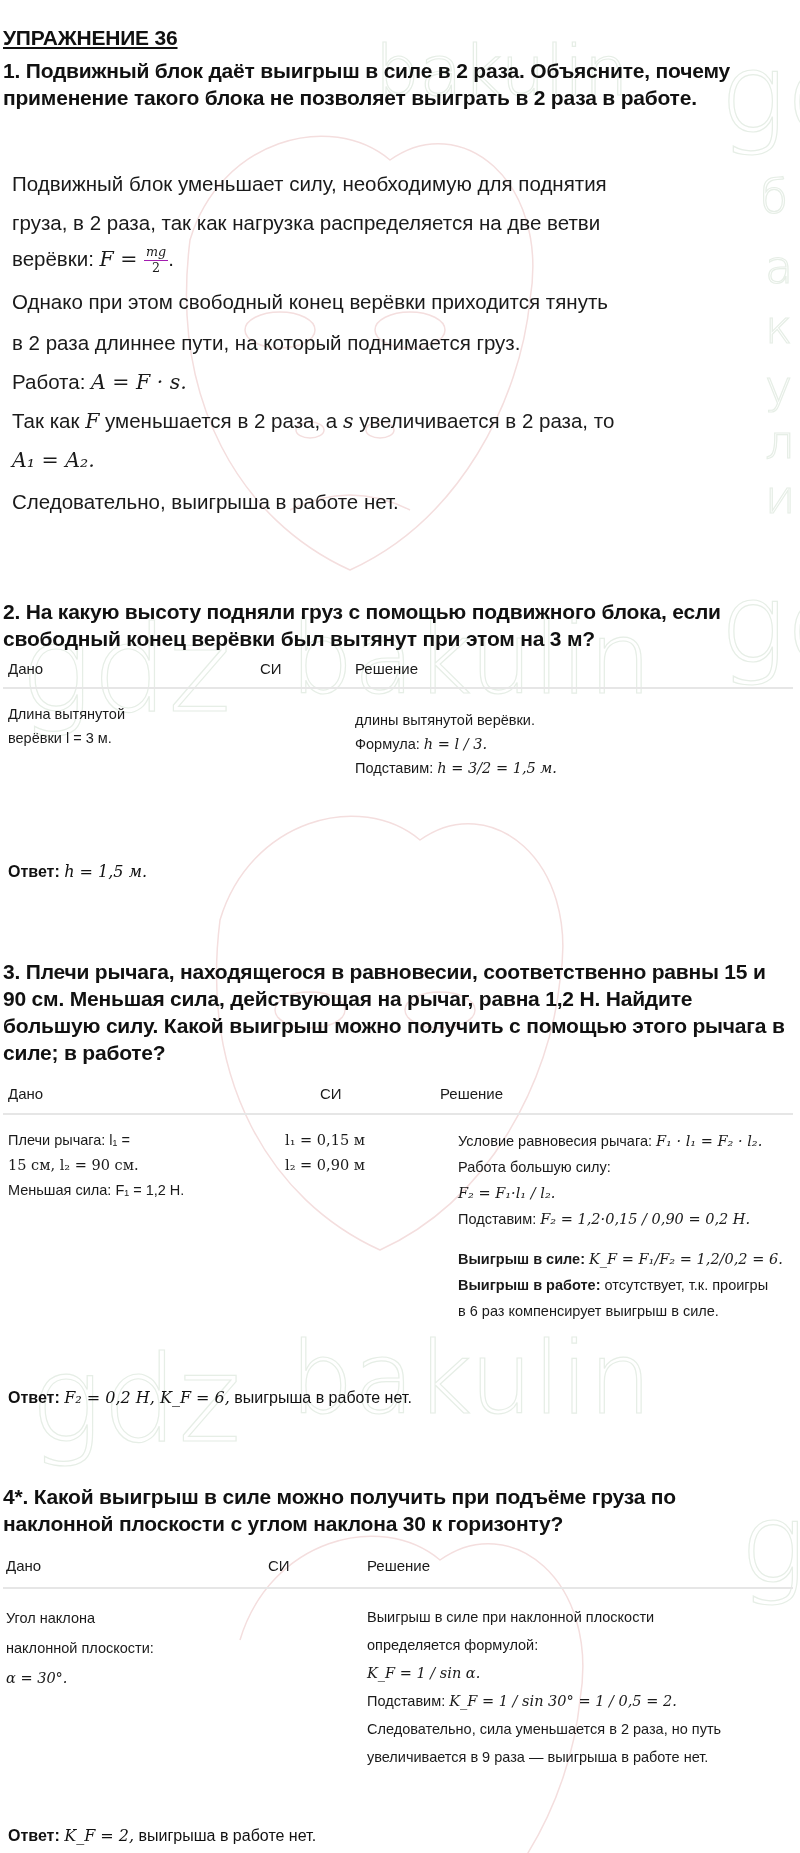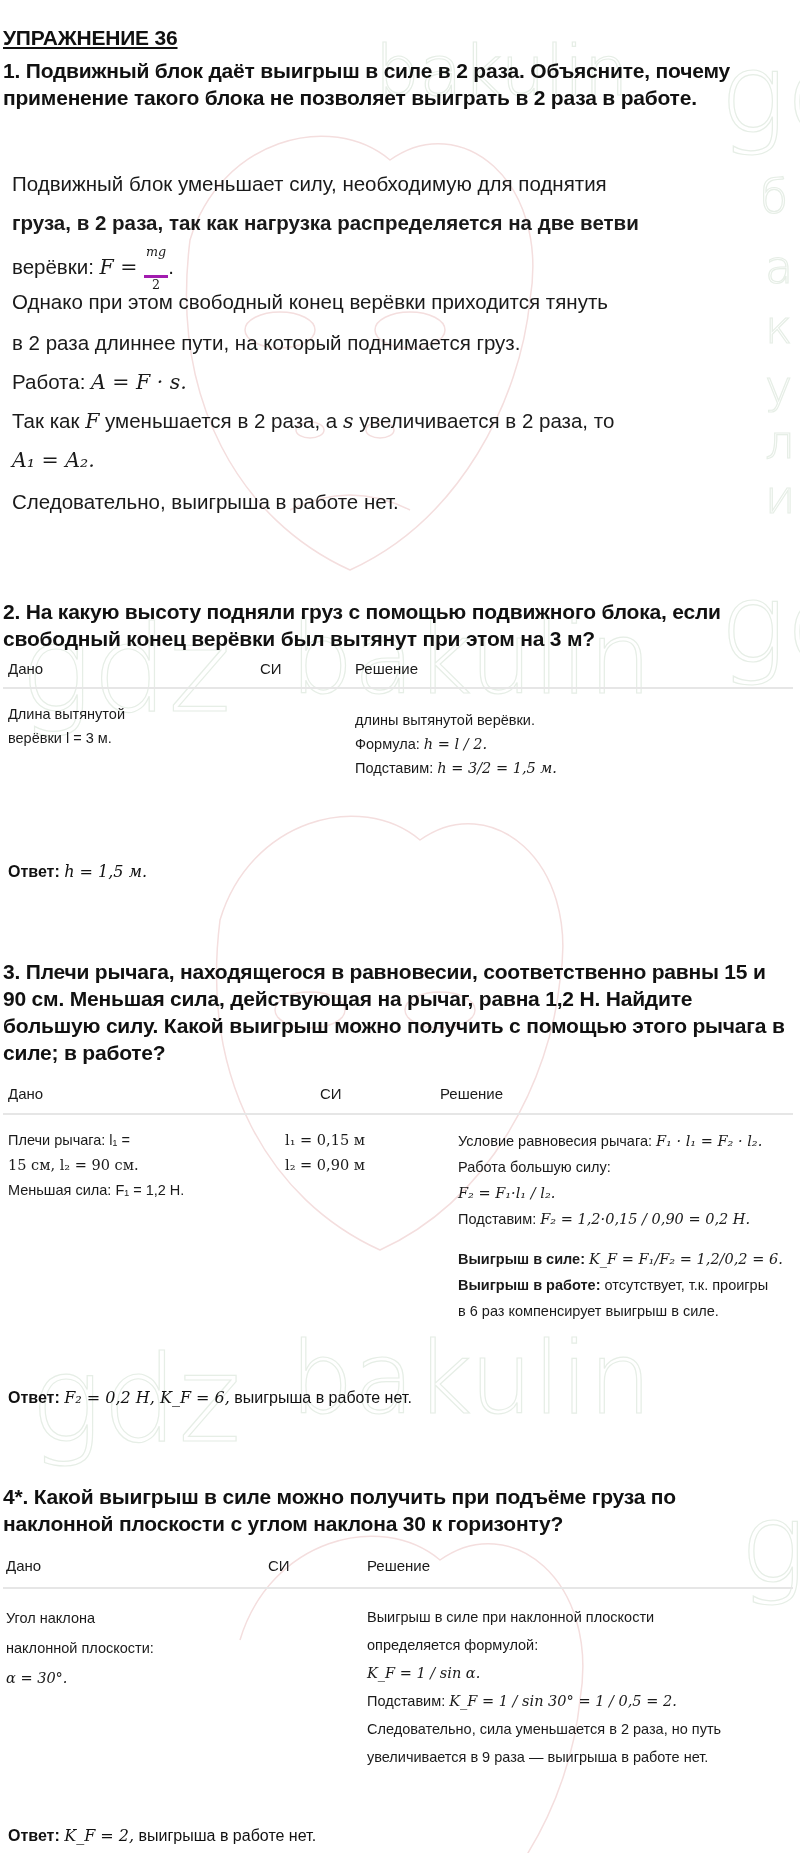--- a/index.html
+++ b/index.html
@@ -10,21 +10,21 @@
   .wm { position: absolute; pointer-events: none; font-family: "DejaVu Sans", sans-serif;
         color: transparent; -webkit-text-stroke: 1.2px #e6eee6; font-weight: 300; }
   .wm-face { position: absolute; pointer-events: none; }
   .content { position: absolute; left: 0; top: 0; width: 800px; }
   .h-title { position: absolute; left: 3px; top: 26px; font-size: 21px; font-weight: bold; letter-spacing: -0.2px; text-decoration: underline; }
   .q { position: absolute; left: 3px; font-size: 21px; font-weight: bold; line-height: 27px; width: 785px; letter-spacing: -0.2px; }
   .p1 { position: absolute; left: 12px; font-size: 20.5px; color: #1a1a1a; }
   .m { font-family: "DejaVu Serif", "Liberation Serif", serif; font-style: italic; }
   .mr { font-family: "DejaVu Serif", "Liberation Serif", serif; font-style: normal; }
   .frac { display: inline-block; vertical-align: middle; text-align: center; font-family: "DejaVu Serif", serif; line-height: 1; }
-  .frac .num { display: block; font-size: 0.62em; border-bottom: 3px solid #a21caf; padding: 0 2px 16px; font-style: italic; }
+  .frac .num { display: block; font-size: 0.62em; border-bottom: 1px solid #a21caf; padding: 0 2px 1px; font-style: italic; }
   .frac .den { display: block; font-size: 0.62em; padding-top: 1px; }
   .th { position: absolute; font-size: 15px; color: #1a1a1a; }
   .hr { position: absolute; left: 3px; width: 790px; height: 2px; background: #e6e6e6; }
   .cell { position: absolute; font-size: 14.5px; color: #1a1a1a; line-height: 24px; }
   .ans { position: absolute; left: 8px; font-size: 16px; color: #111; }
   .ans b { font-weight: bold; }
 </style>
 </head>
 <body>
 
@@ -68,21 +68,21 @@
 </div>
 
 <div class="content">
 
   <div class="h-title">УПРАЖНЕНИЕ 36</div>
 
   <div class="q" style="top:57px;">1. Подвижный блок даёт выигрыш в силе в 2 раза. Объясните, почему применение такого блока не позволяет выиграть в 2 раза в работе.</div>
 
   <div>
     <div class="p1" style="top:172px;">Подвижный блок уменьшает силу, необходимую для поднятия</div>
-    <div class="p1" style="top:211px;font-weight:bold;">груза, в 2 раза, так как нагрузка распределяется на две ветви</div>
+    <div class="p1" style="top:211px;">груза, в 2 раза, так как нагрузка распределяется на две ветви</div>
     <div class="p1" style="top:246px;">
       <span>верёвки: </span><span class="m">F</span><span class="mr"> = </span><span class="frac"><span class="num">mg</span><span class="den">2</span></span><span>.</span>
     </div>
     <div class="p1" style="top:290px;">Однако при этом свободный конец верёвки приходится тянуть</div>
     <div class="p1" style="top:331px;">в 2 раза длиннее пути, на который поднимается груз.</div>
     <div class="p1" style="top:370px;">
       <span>Работа: </span><span class="m">A = F · s.</span>
     </div>
     <div class="p1" style="top:409px;">
       <span>Так как </span><span class="m">F</span><span> уменьшается в 2 раза, а </span><span class="m">s</span><span> увеличивается в 2 раза, то</span>
@@ -96,21 +96,21 @@
   <div class="th" style="left:260px;top:660px;">СИ</div>
   <div class="th" style="left:355px;top:660px;">Решение</div>
   <div class="hr" style="top:687px;"></div>
 
   <div class="cell" style="left:8px;top:702px;">
     <div>Длина вытянутой</div>
     <div style="margin-top:0;" class="">верёвки l = 3 м.</div>
   </div>
   <div class="cell" style="left:355px;top:702px;width:440px;">
     <div style="margin-top:6px;">длины вытянутой верёвки.</div>
-    <div><span>Формула: </span><span class="m">h = l / 2.</span></div>
+    <div><span>Формула: </span><span class="m">h = l / 3.</span></div>
     <div><span>Подставим: </span><span class="m">h = 3/2 = 1,5 м.</span></div>
   </div>
   <div class="ans" style="top:862px;">
     <b>Ответ:</b> <span class="m">h = 1,5 м.</span>
   </div>
 
   <div class="q" style="top:958px;">3. Плечи рычага, находящегося в равновесии, соответственно равны 15 и 90 см. Меньшая сила, действующая на рычаг, равна 1,2 Н. Найдите большую силу. Какой выигрыш можно получить с помощью этого рычага в силе; в работе?</div>
   <div class="th" style="left:8px;top:1085px;">Дано</div>
   <div class="th" style="left:320px;top:1085px;">СИ</div>
   <div class="th" style="left:440px;top:1085px;">Решение</div>

